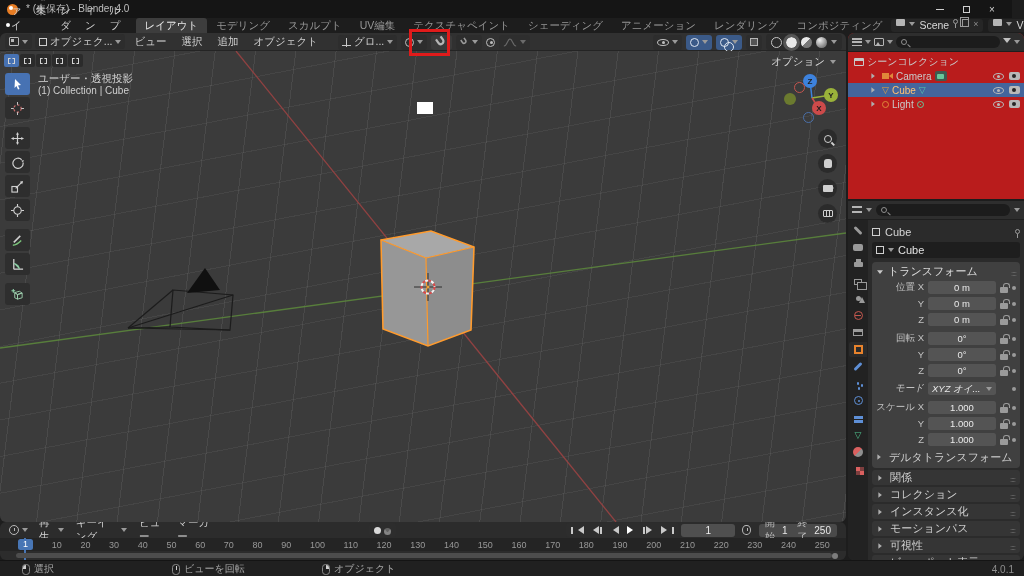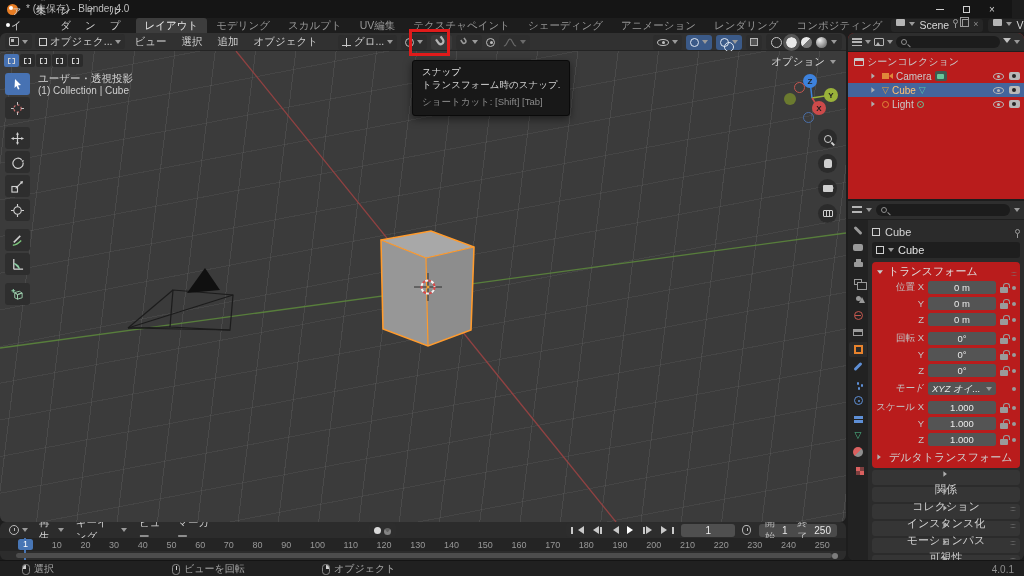--- a/index.html
+++ b/index.html
@@ -137,32 +137,32 @@
   
   .props{position:absolute;left:848px;top:201px;width:176px;height:359px;background:#2b2b2b;border-radius:0 0 6px 6px;overflow:hidden;}
   .p-header{height:19px;background:#2e2e2e;border-bottom:1px solid #1f1f1f;display:flex;align-items:center;gap:4px;padding:0 4px;}
   .props-ic{width:10px;height:9px;display:inline-block;background:repeating-linear-gradient(#b5b5b5 0 2px,transparent 2px 4.5px);}
   .p-tabs{position:absolute;left:0;top:19px;width:20px;bottom:0;background:#222222;display:flex;flex-direction:column;align-items:center;padding-top:3px;gap:2px;}
   .pt{width:18px;height:15px;display:flex;align-items:center;justify-content:center;border-radius:2px 0 0 2px;}
   .pt.active{background:#2b2b2b;}
   .p-body{position:absolute;left:20px;top:19px;right:0;bottom:0;padding:3px 4px 0 4px;overflow:hidden;}
   .crumb{display:flex;align-items:center;gap:5px;height:17px;color:#d5d5d5;}
   .namefield{display:flex;align-items:center;gap:4px;height:16px;background:#1e1e1e;border-radius:3px;padding:0 4px;margin:2px 0 4px 0;color:#e2e2e2;}
-  .tpanel{background:#b91c1c;border-radius:4px;padding:2px 4px 4px 4px;}
+  .tpanel{background:#404040;border-radius:4px;padding:2px 4px 4px 4px;}
   .tpanel-h{display:flex;align-items:center;gap:4px;height:15px;color:#dedede;}
   .tpanel-h .grip{margin-left:auto;}
   .p-row{display:flex;align-items:center;height:15px;margin-top:1px;}
   .p-label{width:52px;text-align:right;color:#c2c2c2;font-size:9.5px;padding-right:4px;white-space:nowrap;}
   .p-val{flex:1;height:13px;background:#545454;border-radius:2.5px;color:#eaeaea;font-size:9.5px;text-align:center;line-height:13px;}
   .p-val.dd{display:flex;align-items:center;justify-content:space-between;padding:0 4px;text-align:left;}
   .lock{width:8px;height:6px;background:#9a9a9a;border-radius:1px;position:relative;margin:4px 0 0 4px;display:inline-block;}
   .lock::before{content:"";position:absolute;top:-4px;left:2.5px;width:5px;height:4px;border:1px solid #9a9a9a;border-bottom:none;border-radius:3px 3px 0 0;}
   .adot{width:4px;height:4px;border-radius:50%;background:#9a9a9a;margin-left:4px;display:inline-block;}
   .subpanel{display:flex;align-items:center;gap:4px;height:14px;margin-top:3px;color:#cfcfcf;}
-  .panel-row{display:flex;align-items:center;gap:4px;height:15px;margin-top:2px;background:#353535;border-radius:3px;padding:0 5px;color:#d2d2d2;flex-direction:column;}
+  .panel-row{display:flex;align-items:center;gap:4px;height:15px;margin-top:2px;background:#353535;border-radius:3px;padding:0 5px;color:#d2d2d2;}
   .panel-row .grip{margin-left:auto;}
 
   
   .g-bar{width:10px;height:3px;background:#9a9a9a;border-radius:1.5px;transform:rotate(45deg);}
   .g-cam{width:10px;height:7px;background:#9a9a9a;border-radius:2px;}
   .g-print{width:9px;height:5px;background:#9a9a9a;border-radius:1px;position:relative;}
   .g-print::after{content:"";position:absolute;left:2px;top:-3px;width:5px;height:3px;background:#9a9a9a;}
   .g-layers{width:8px;height:6px;border:1px solid #9a9a9a;position:relative;}
   .g-layers::after{content:"";position:absolute;left:2px;top:2px;width:8px;height:6px;border:1px solid #9a9a9a;background:#222;}
   .g-scene{width:5px;height:5px;background:#9a9a9a;border-radius:50%;position:relative;}
@@ -506,25 +506,20 @@
           <i class="cam-ic"></i>
         </span>
       <span class="navb">
           <i class="grid-ic"></i>
         </span>
     </div>
   </div>
 
   <div class="redbox"></div>
 
-  <div class="tooltip">
-    <div class="tt-title">スナップ</div>
-    <div class="tt-desc">トランスフォーム時のスナップ.</div>
-    <div class="tt-short">ショートカット: [Shift] [Tab]</div>
-  </div>
 
   <div class="whitebox">
   </div>
 
   <div class="outliner">
     <div class="o-header">
       <span class="tree-ic"></span>
         <i class="cv"></i>
       <span class="img-ic"></span>
         <i class="cv"></i>

